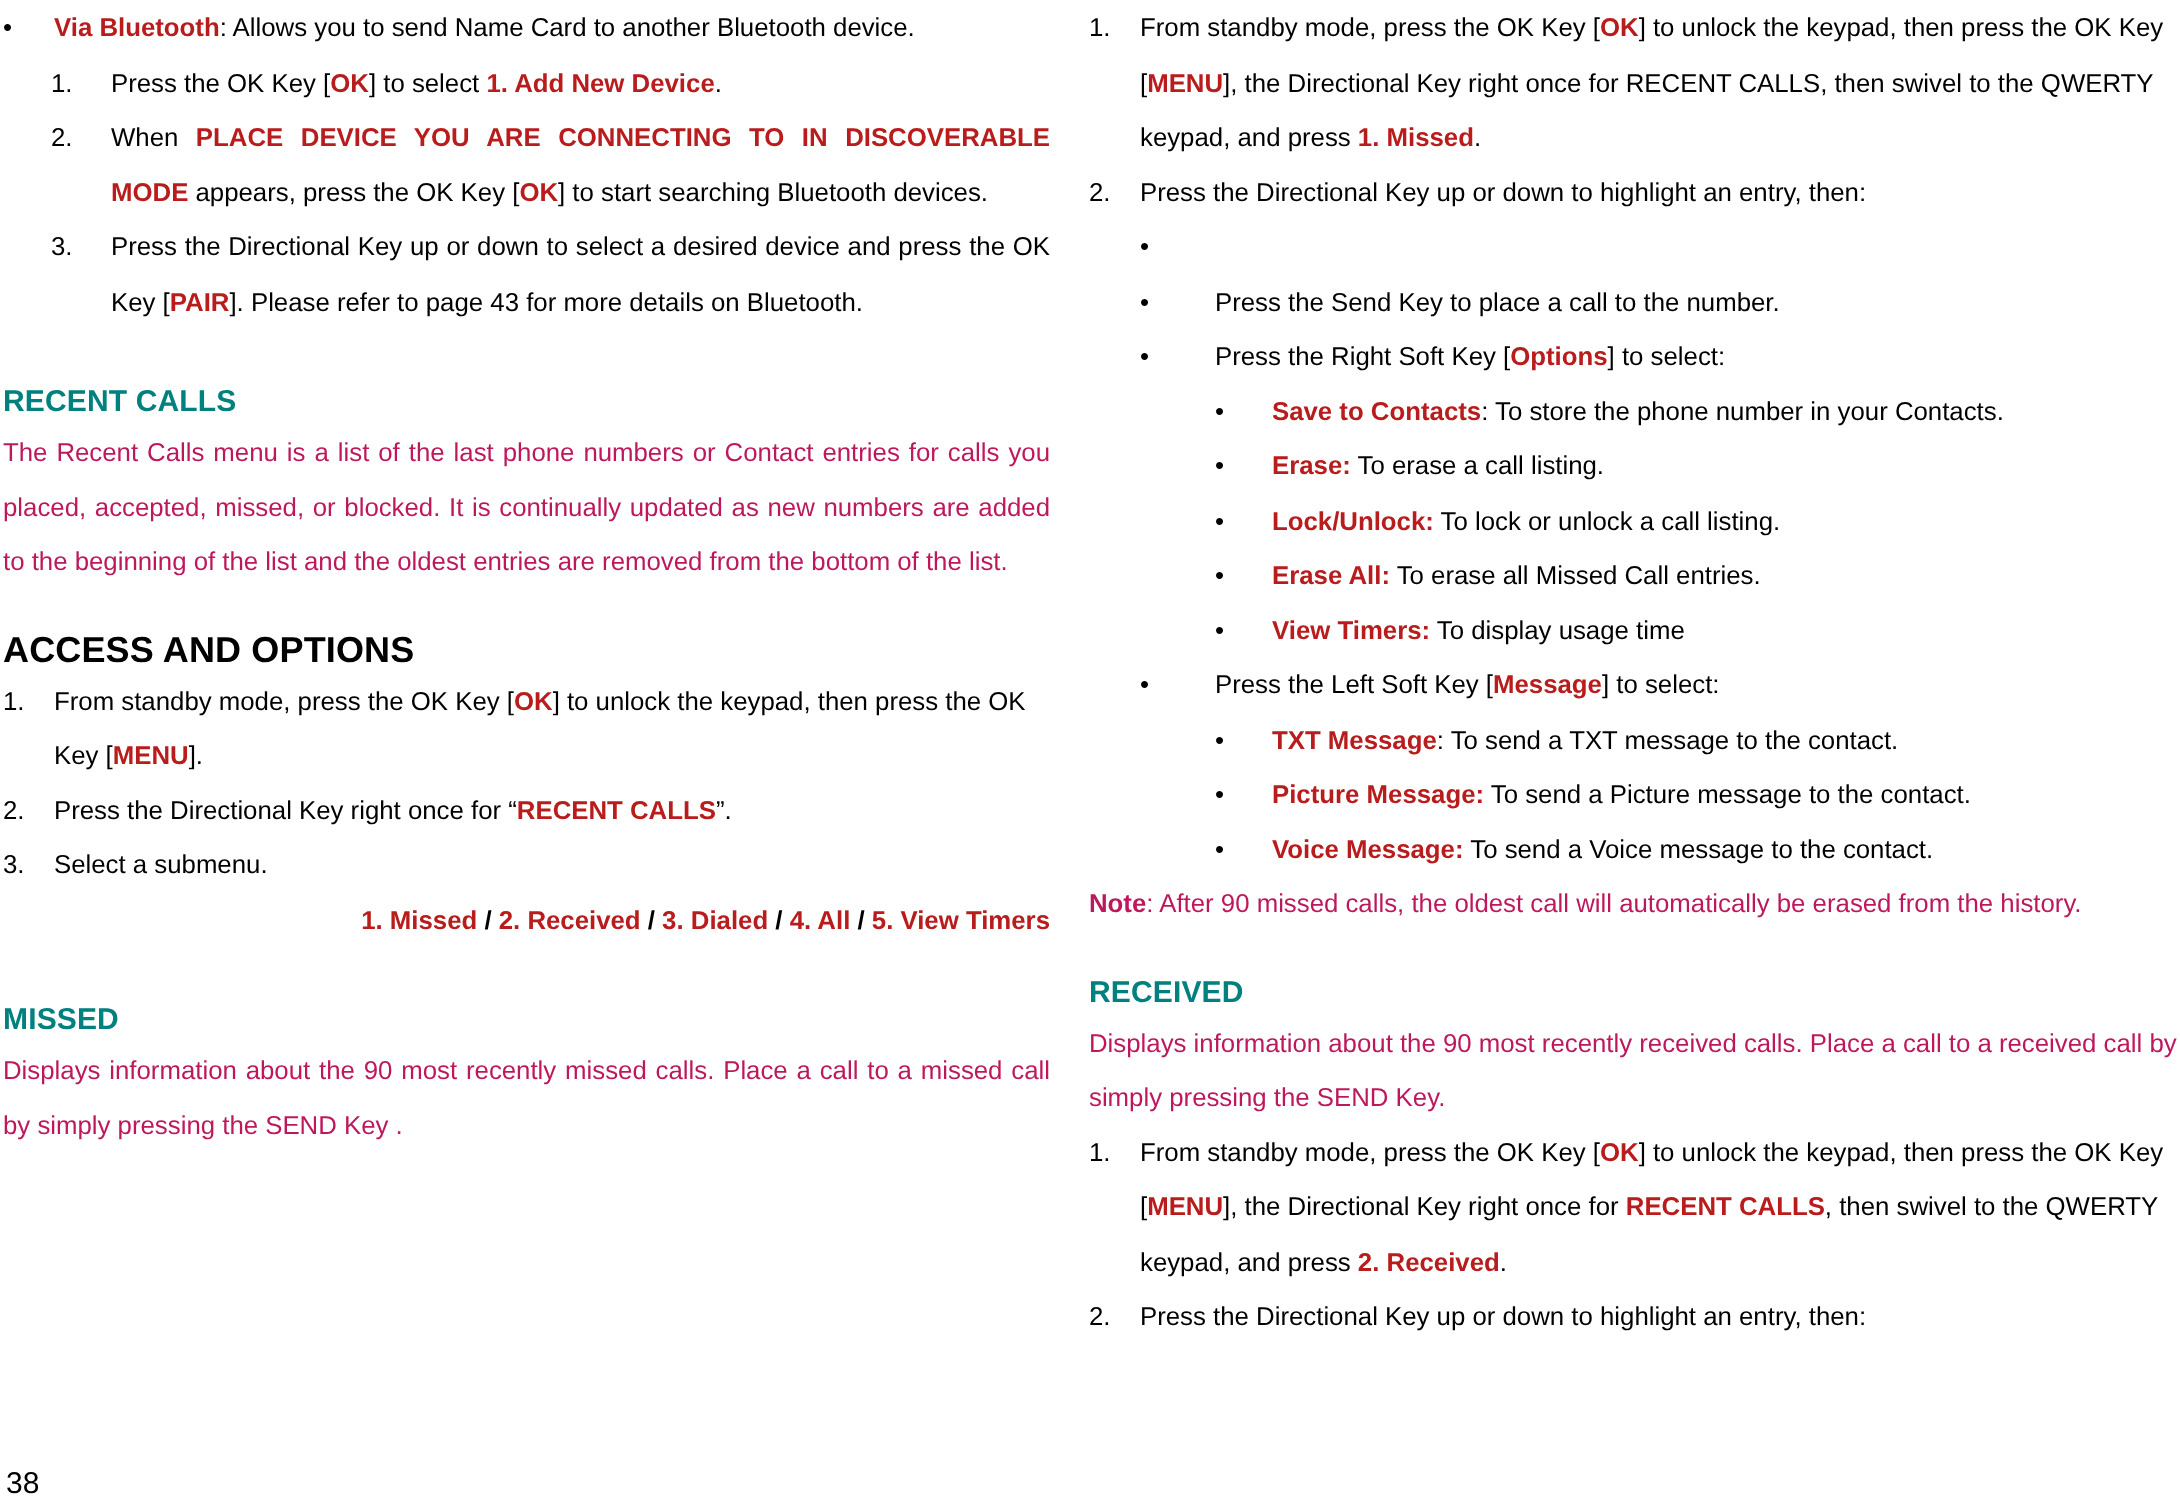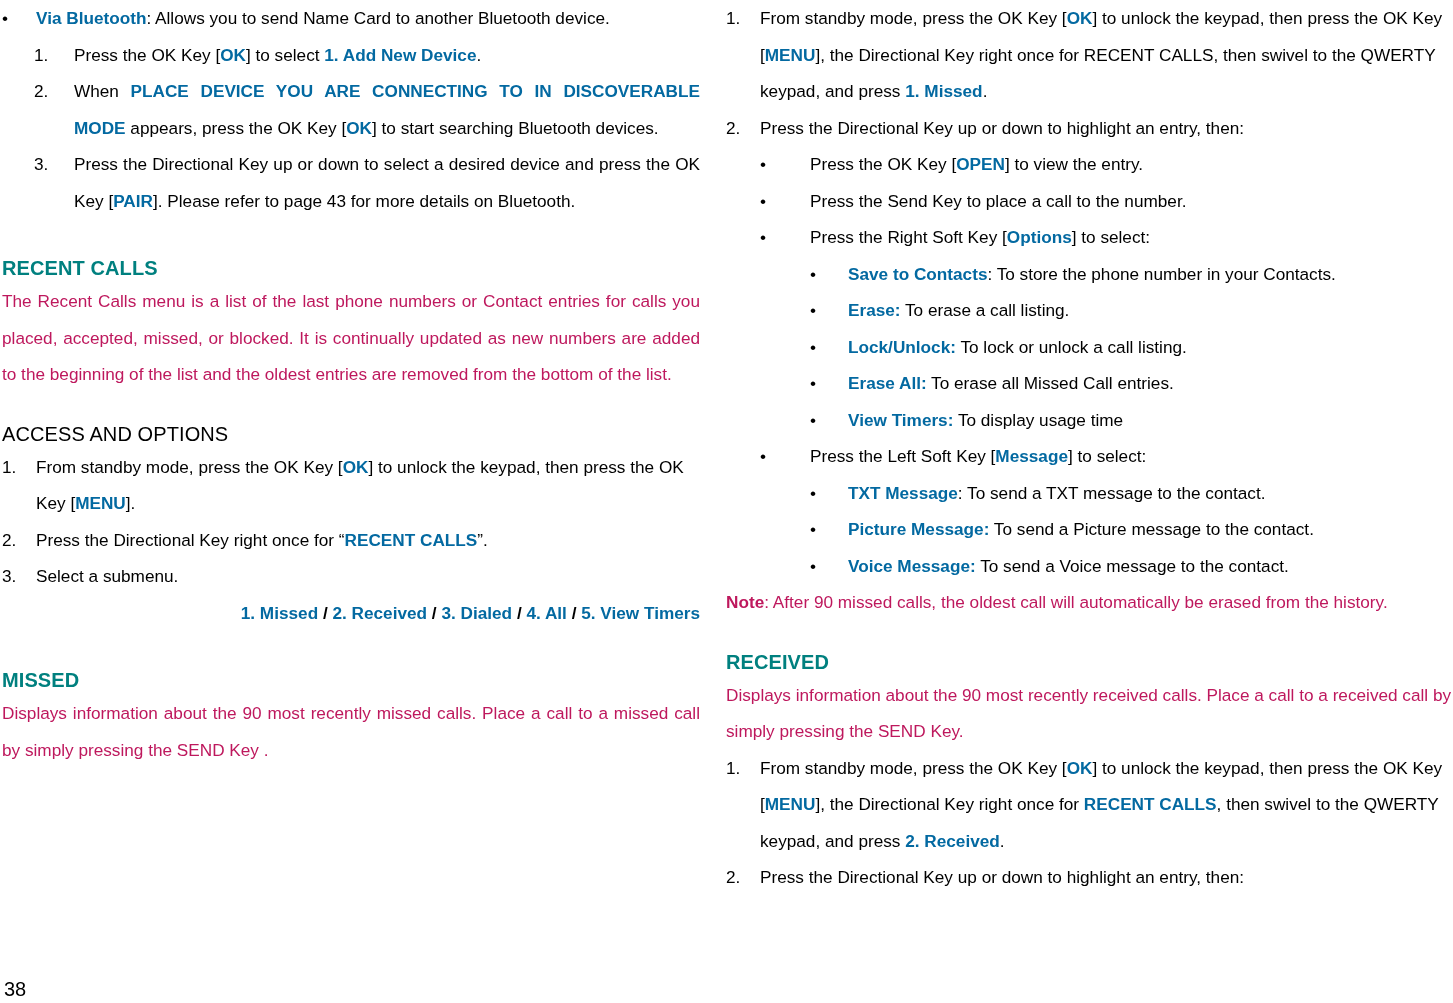--- a/index.html
+++ b/index.html
@@ -48,29 +48,29 @@
   
   .h-teal {
     font-size: 20px;
     font-weight: bold;
     color: #00807f;
     line-height: 30px;
     margin: 0;
     letter-spacing: 0.1px;
   }
   .h-black {
-    font-size: 20px;
-    font-weight: normal;
+    font-size: 24px;
+    font-weight: bold;
     color: #000000;
     line-height: 30px;
     margin: 0;
     letter-spacing: 0.1px;
   }
 
-  .teal { color: #0369a1; font-weight: bold; }
+  .teal { color: #b91c1c; font-weight: bold; }
   .b { font-weight: bold; }
   .gap-md { height: 26px; }
   .gap-lg { height: 34px; }
 
   
   .row {
     display: flex;
     font-size: 17.2px;
     line-height: 36.5px;
   }
@@ -180,21 +180,20 @@
       <span class="body-txt"><span>From standby mode, press the OK Key [</span><span class="teal">OK</span><span>] to unlock the keypad, then press the OK Key [</span><span class="teal">MENU</span><span>], the Directional Key right once for RECENT CALLS,  then swivel to the QWERTY keypad, and press </span><span class="teal">1. Missed</span><span>.</span></span>
     </div>
 
     <div class="row rb1">
       <span class="marker">2.</span>
       <span class="body-txt">Press the Directional Key up or down to highlight an entry, then:</span>
     </div>
 
     <div class="row rb-dot">
       <span class="marker">•</span>
-      <span class="body-txt"><span>Press the OK Key [</span><span class="teal">OPEN</span><span>] to view the entry.</span></span>
     </div>
 
     <div class="row rb-dot">
       <span class="marker">•</span>
       <span class="body-txt">Press the Send Key to place a call to the number.</span>
     </div>
 
     <div class="row rb-dot">
       <span class="marker">•</span>
       <span class="body-txt"><span>Press the Right Soft Key [</span><span class="teal">Options</span><span>] to select:</span></span>

